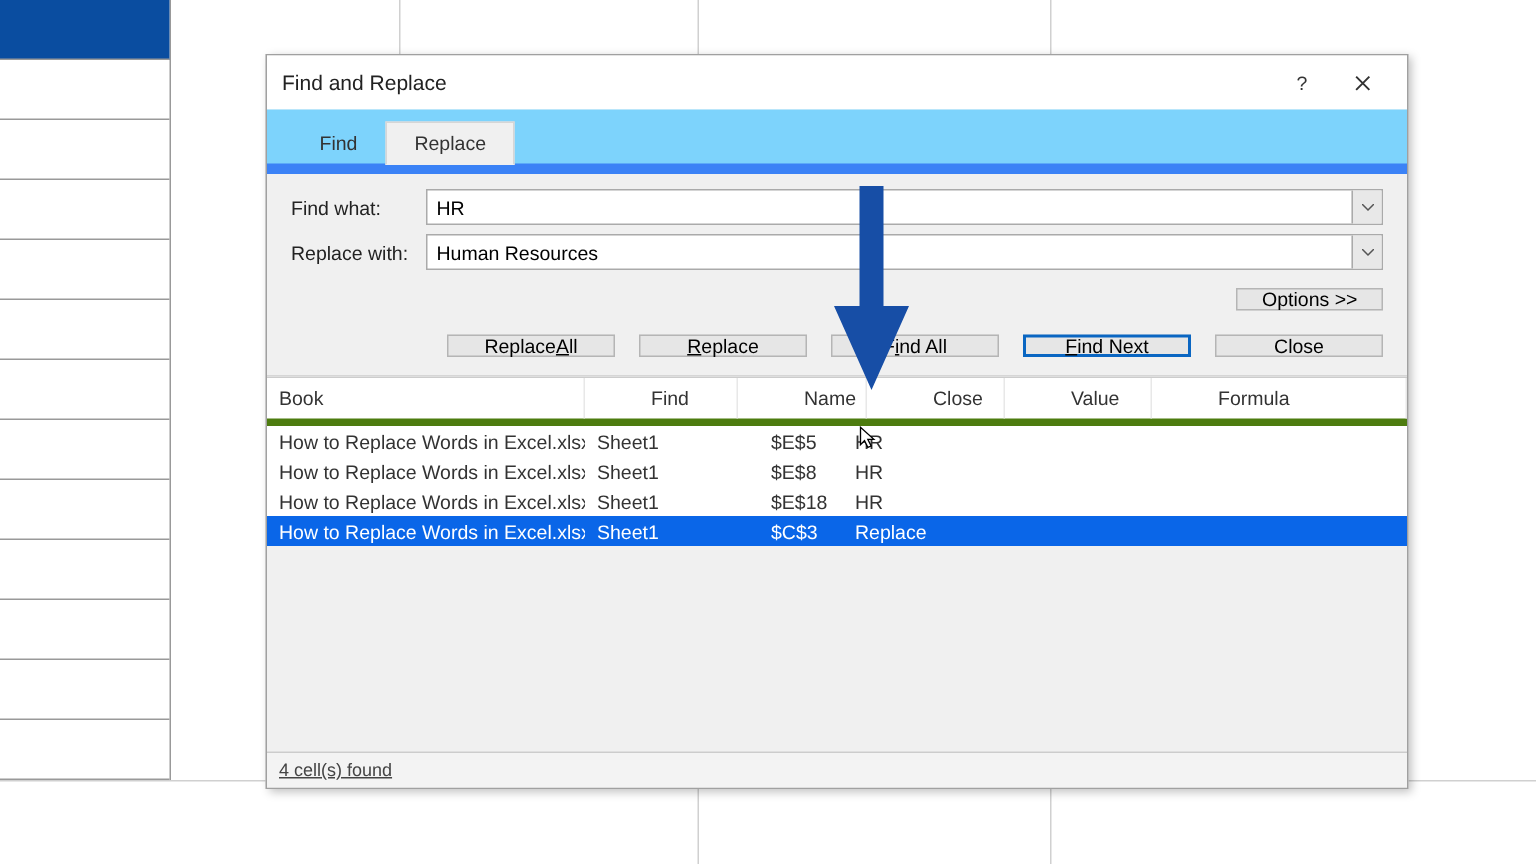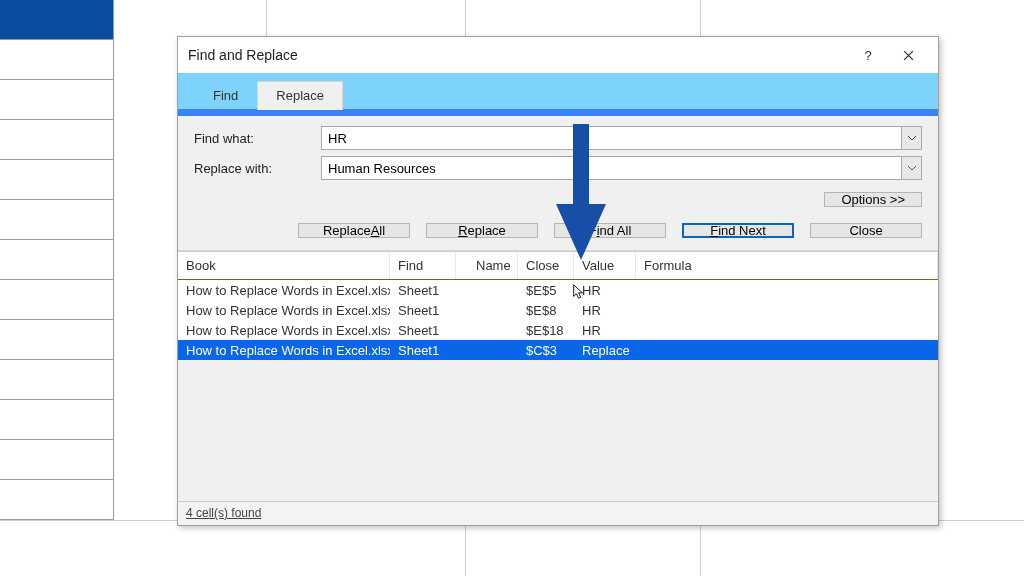--- a/index.html
+++ b/index.html
@@ -23,44 +23,44 @@
   .titlebar { height: 36px; display: flex; align-items: center; padding: 0 10px; background: #fff; }
   .titlebar .title { font-size: 14px; color: #222; flex: 1; }
   .titlebar .tb-btn { width: 40px; height: 30px; display:flex; align-items:center; justify-content:center; font-size: 13px; color: #333; cursor: pointer; }
   .titlebar .tb-btn.close svg { width: 11px; height: 11px; }
 
   .tabrow { display: flex; padding: 8px 16px 0 16px; background: #7dd3fc; border-bottom: 7px solid #3b82f6; align-items: flex-end; }
   .tab { padding: 6px 18px 6px 18px; font-size: 13px; color: #333; border: 1px solid transparent; border-bottom: none; cursor:pointer; }
   .tab.active { background: #f0f0f0; border: 1px solid #d6d6d6; border-bottom: 1px solid #f0f0f0; margin-bottom: -1px; }
 
   .form { padding: 10px 16px 0 16px; }
-  .form-row { display: flex; align-items: center; margin-bottom: 6px; gap: 37px; }
+  .form-row { display: flex; align-items: center; margin-bottom: 6px; }
   .form-row label { width: 90px; font-size: 13px; color: #222; }
   .combo { flex: 1; position: relative; }
   .combo input { width: 100%; height: 24px; padding: 2px 24px 2px 6px; font-size: 13px; border: 1px solid #aaa; background: #fff; }
   .combo .drop { position: absolute; right: 1px; top: 1px; width: 20px; height: 22px; background: #e8e8e8; border-left: 1px solid #aaa; display:flex; align-items:center; justify-content:center; cursor:pointer; }
   .combo .drop svg { width: 8px; height: 5px; }
 
   .options-row { display: flex; justify-content: flex-end; padding: 6px 16px 10px 16px; }
   .btn { height: 15px; padding: 0 16px; font-size: 13px; background: #e6e6e6; border: 1px solid #b5b5b5; cursor: pointer; display:inline-flex; align-items:center; justify-content:center; }
   .btn.primary { border: 2px solid #0a66c2; }
   .btn u { text-decoration: underline; }
 
   .actions { display: flex; justify-content: flex-end; gap: 16px; padding: 6px 16px 12px 16px; border-bottom: 1px solid #d6d6d6; }
   .actions .btn { width: 112px; }
 
   .results { background: #fff; margin: 0; border-top: 1px solid #ccc; }
-  .res-head { display: flex; font-size: 13px; color: #333; border-bottom: 1px solid #4d7c0f; }
+  .res-head { display: flex; font-size: 13px; color: #333; border-bottom: 5px solid #4d7c0f; gap: 36px; }
   .res-head .rh { padding: 6px 8px; border-right: 1px solid #e8e8e8; cursor:pointer; }
   .res-body .rr { display: flex; font-size: 13px; color: #333; height: 20px; align-items:center; }
   .res-body .rr.sel { background: #0a66e8; color: #fff; }
   .rc { padding: 0 8px; white-space: nowrap; overflow: hidden; }
   .c-book { width: 212px; }
   .c-sheet{ width: 66px; }
-  .c-name { width: 50px; margin-left: 12px; }
+  .c-name { width: 50px; }
   .c-cell { width: 56px; }
   .c-value{ width: 62px; }
   .c-formula{ flex:1; }
 
   .status { position: absolute; left: 0; right: 0; bottom: 0; height: 24px; border-top: 1px solid #ccc; background: #f3f3f3; font-size: 12px; padding: 4px 8px; color: #444; text-decoration: underline; }
 
   
   .arrow { position: absolute; left: 556px; top: 124px; width: 50px; height: 136px; pointer-events:none; }
 
   

